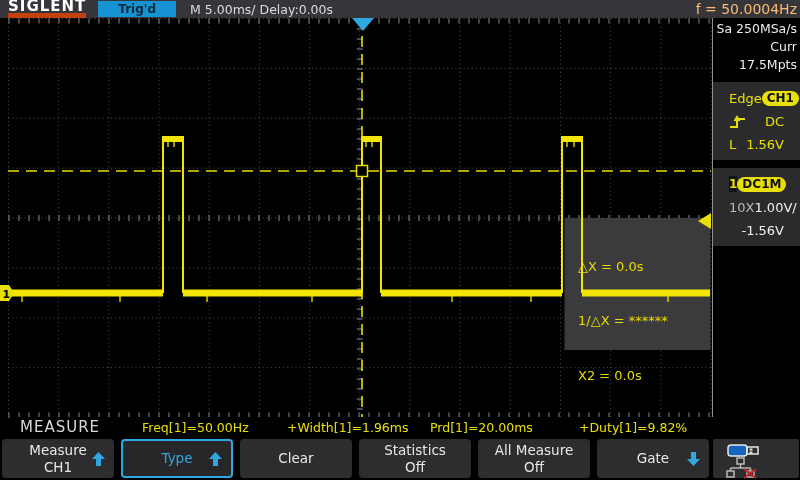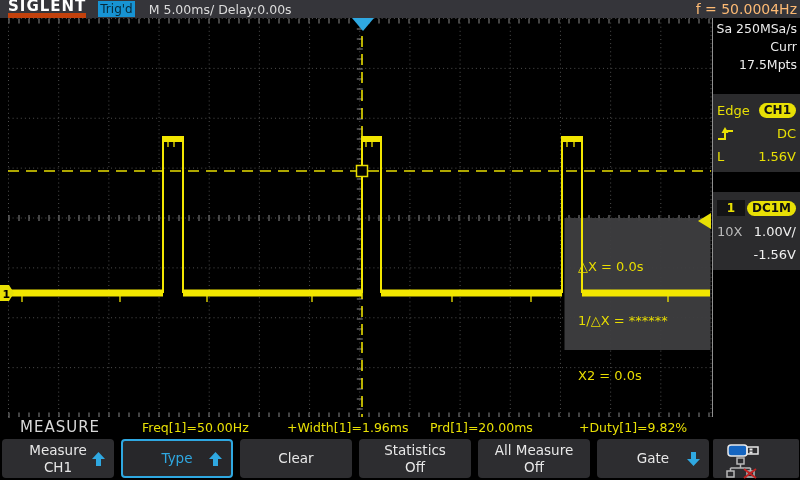--- a/index.html
+++ b/index.html
@@ -3,33 +3,33 @@
 <meta charset="utf-8">
 <style>
   html,body{margin:0;padding:0;background:#000;}
   body{width:800px;height:480px;position:relative;overflow:hidden;
        font-family:"DejaVu Sans",sans-serif;-webkit-font-smoothing:none;}
   
   .topbar{position:absolute;left:0;top:0;width:800px;height:18px;background:#35353a;
           display:flex;align-items:center;}
   .brand{color:#fff;font-weight:bold;font-size:15px;letter-spacing:1px;margin-left:8px;
          border-bottom:6px solid #c2410c;line-height:14px;}
-  .trigd{margin-left:12px;background:#1793d3;color:#06293a;font-size:12px;font-weight:normal;
-         padding:0 2px;height:16px;line-height:16px;}
+  .trigd{margin-left:12px;background:#1793d3;color:#06293a;font-size:12px;font-weight:bold;
+         padding:0 20px;height:16px;line-height:16px;}
   .tbase{margin-left:14px;color:#dcdcdc;font-size:12.5px;}
   .freq{position:absolute;right:3px;top:0;color:#fdba74;font-size:14px;line-height:18px;}
   
   .scope{position:absolute;left:0;top:18px;width:712px;height:400px;background:#000;}
   .cursor-panel{position:absolute;left:578px;top:203px;width:132px;color:#e8dd00;
                 font-size:13px;line-height:18.3px;white-space:pre;}
   
   .sidebar{position:absolute;left:712px;top:18px;width:88px;height:400px;background:#000;
            border-left:1px solid #8f8f8f;box-sizing:border-box;}
   .acq{color:#ececec;font-size:12.5px;text-align:right;padding:2px 3px 0 0;line-height:18px;}
-  .sidebox{background:#2b2b2d;margin-top:20px;padding:3px 4px;color:#e8e005;font-size:13px;}
+  .sidebox{background:#2b2b2d;margin-top:8px;padding:3px 16px;color:#e8e005;font-size:13px;}
   .sbrow{display:flex;justify-content:space-between;align-items:center;height:20px;
          margin:3px 0;}
   .pill{background:#e8e005;color:#111;font-weight:bold;font-size:12px;border-radius:8px;
         padding:0 5px;line-height:15px;}
   .chnum{background:#131315;color:#e8e005;font-size:12px;font-weight:bold;width:28px;
          text-align:center;line-height:16px;}
   .gray{color:#b9b9b9;}  .white{color:#f0f0f0;}
   
   .measurebar{position:absolute;left:12px;top:417px;width:800px;height:20px;background:#000;}
   .mtitle{position:absolute;left:8px;top:1px;color:#d8d8d8;font-size:15px;letter-spacing:1px;}

